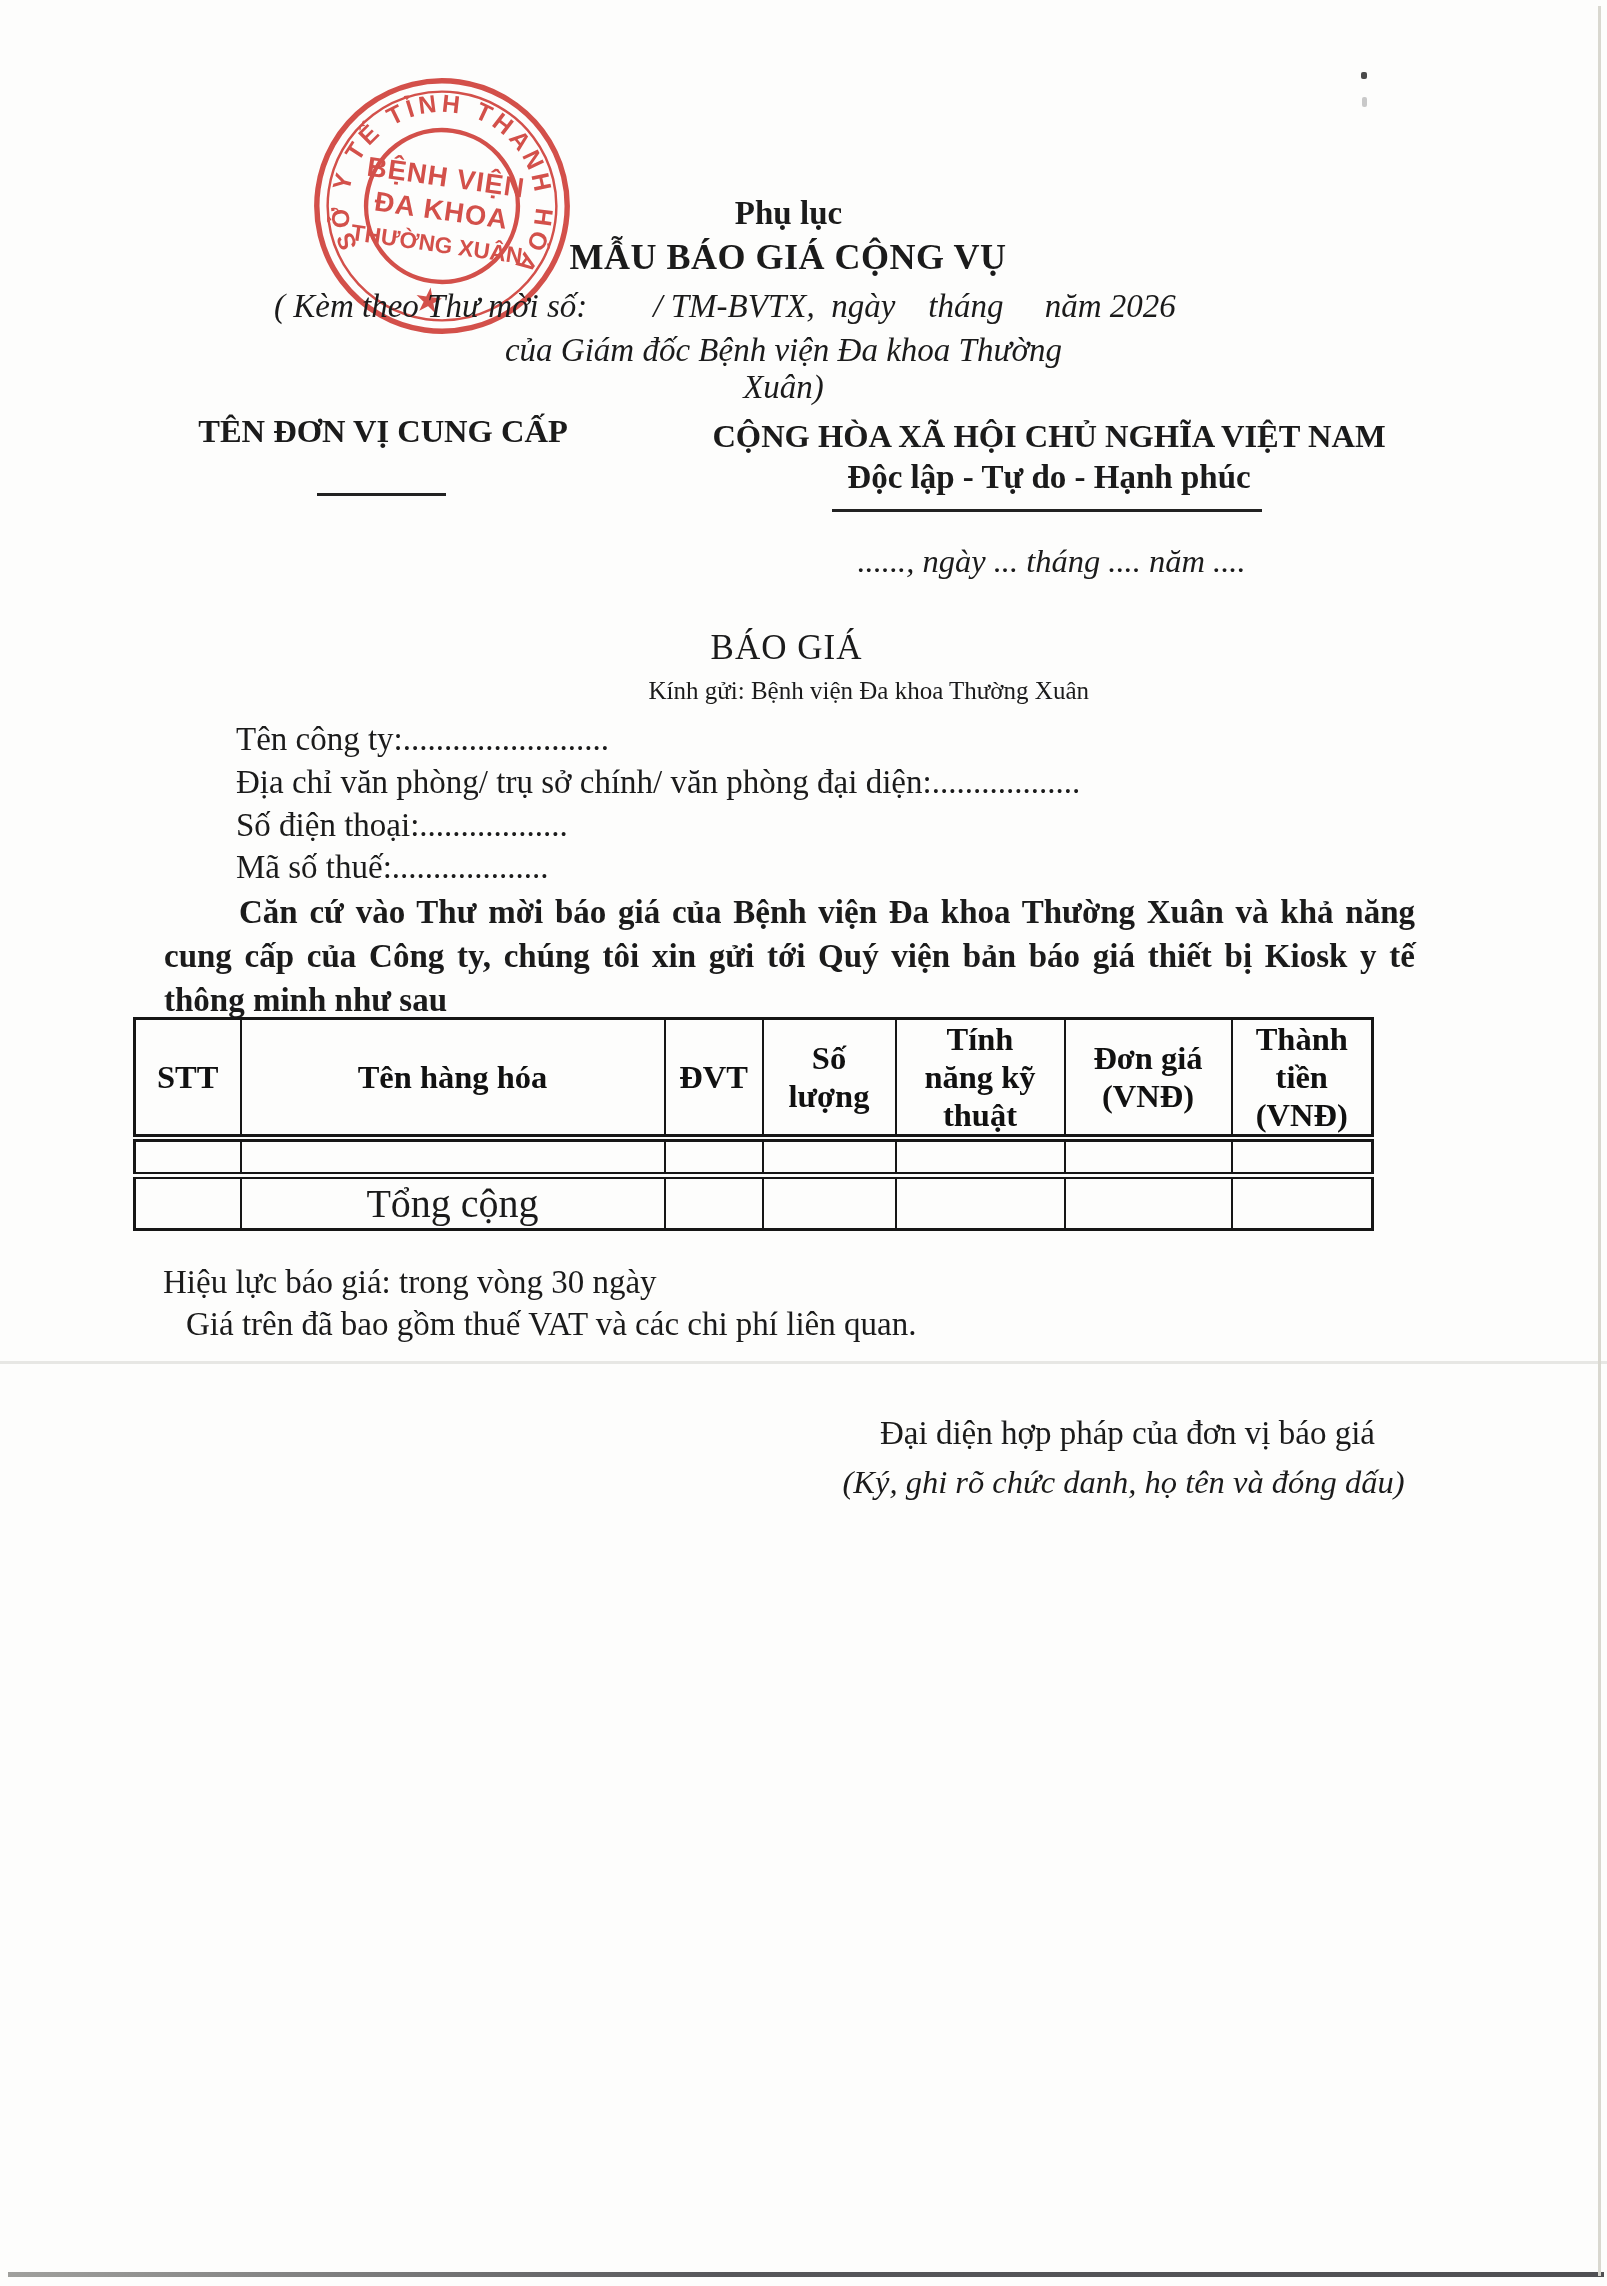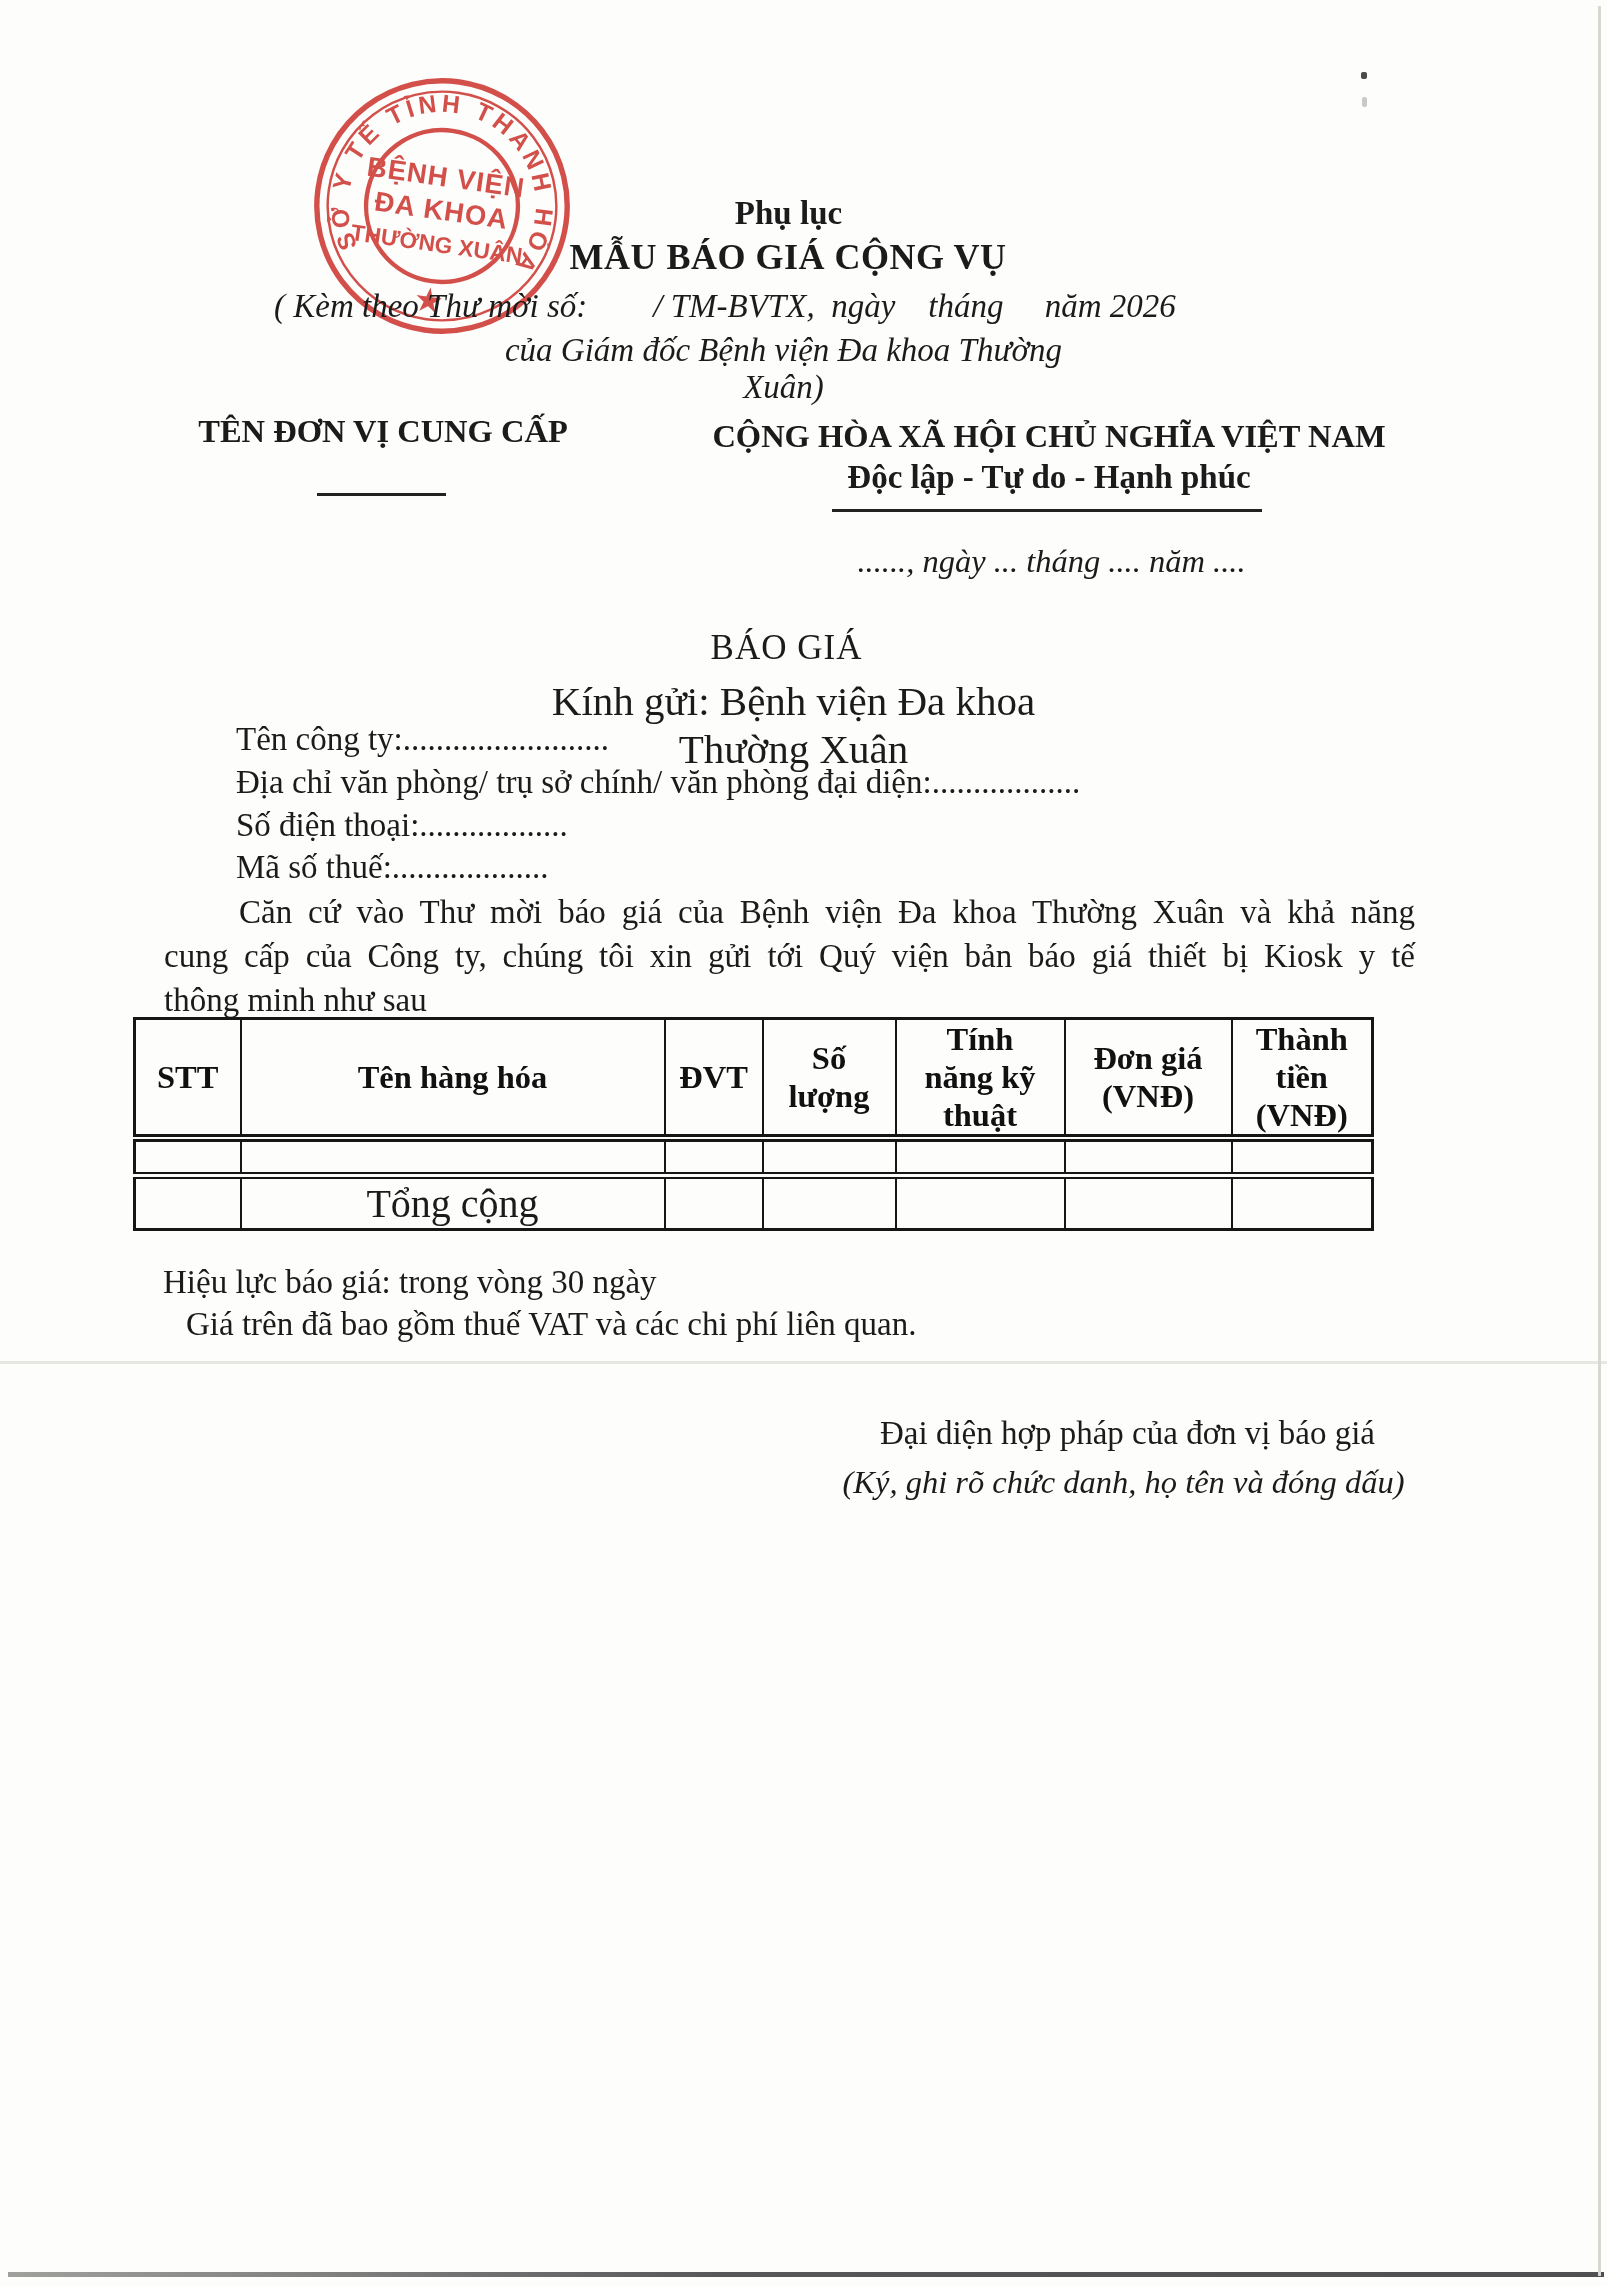--- a/index.html
+++ b/index.html
@@ -23,24 +23,24 @@
   
   .lh-left{left:186px;top:413px;width:394px;font-size:32.5px;}
   .lh-left-rule{left:317px;top:493px;width:129px;height:0;border-top:3.9px solid #222;}
   .lh-right{left:655px;top:418px;width:788px;font-size:32.5px;}
   .lh-right2{left:655px;top:459px;width:788px;font-size:33px;}
   .lh-right-rule{left:832px;top:509px;width:430px;height:0;border-top:3px solid #222;}
   .date-line{left:756px;top:543px;width:591px;font-size:32.5px;}
 
   
   .quote-title{left:491px;top:628px;width:591px;font-size:35px;letter-spacing:1px;}
-  .salutation{left:498px;top:677px;width:591px;font-size:41px;}
+  .salutation{left:498px;top:677px;width:591px;font-size:25px;text-align:right;}
   .fld{left:236px;font-size:33px;}
   .fld.f1{top:721px;} .fld.f2{top:764px;} .fld.f3{top:807px;} .fld.f4{top:849px;}
-  .para{left:164px;top:890px;width:1251px;font-size:33px;line-height:44px;}
+  .para{left:164px;top:890px;width:1251px;font-size:33px;line-height:44px;font-weight:bold;}
   .para .jl{text-align:justify;text-align-last:justify;}
   .para .l1{padding-left:75px;}
 
   
   .quote-table{left:133px;top:1017px;}
   table{border-collapse:collapse;table-layout:fixed;width:1238px;
         font-family:"Liberation Serif",serif;}
   th,td{border:2.5px solid #161616;overflow:hidden;}
   table{border:3px solid #161616;}
   thead th{

